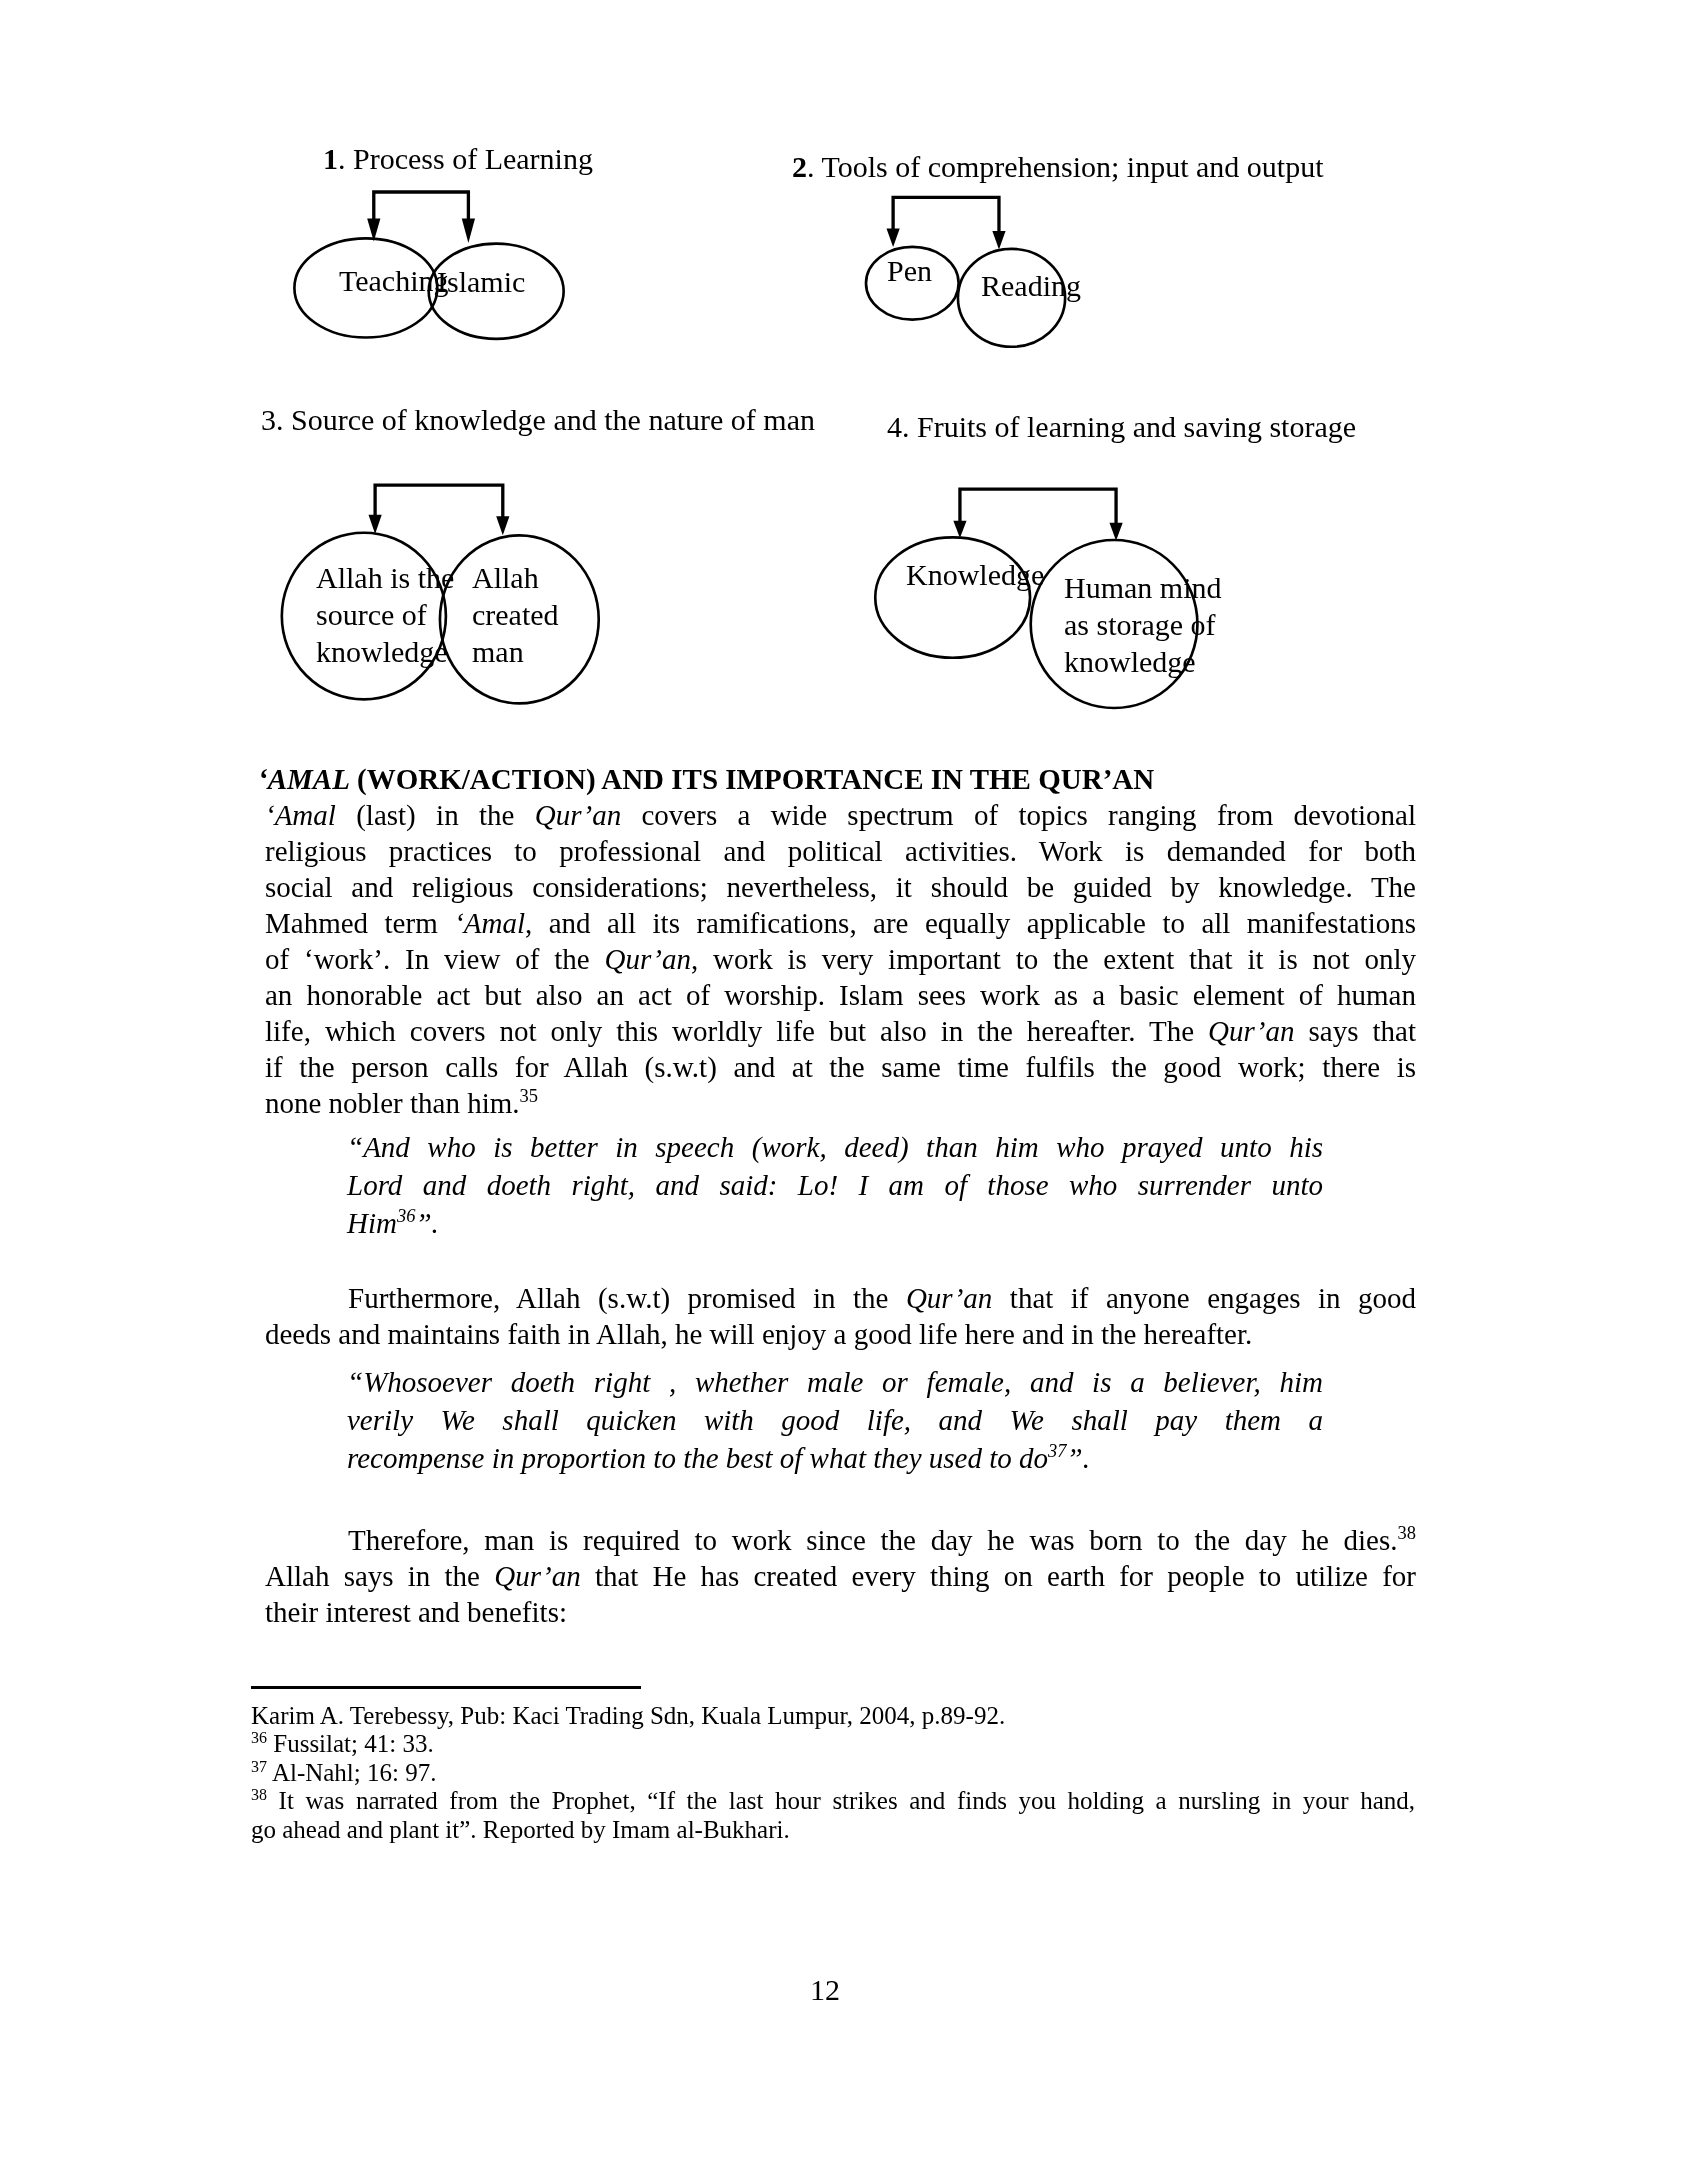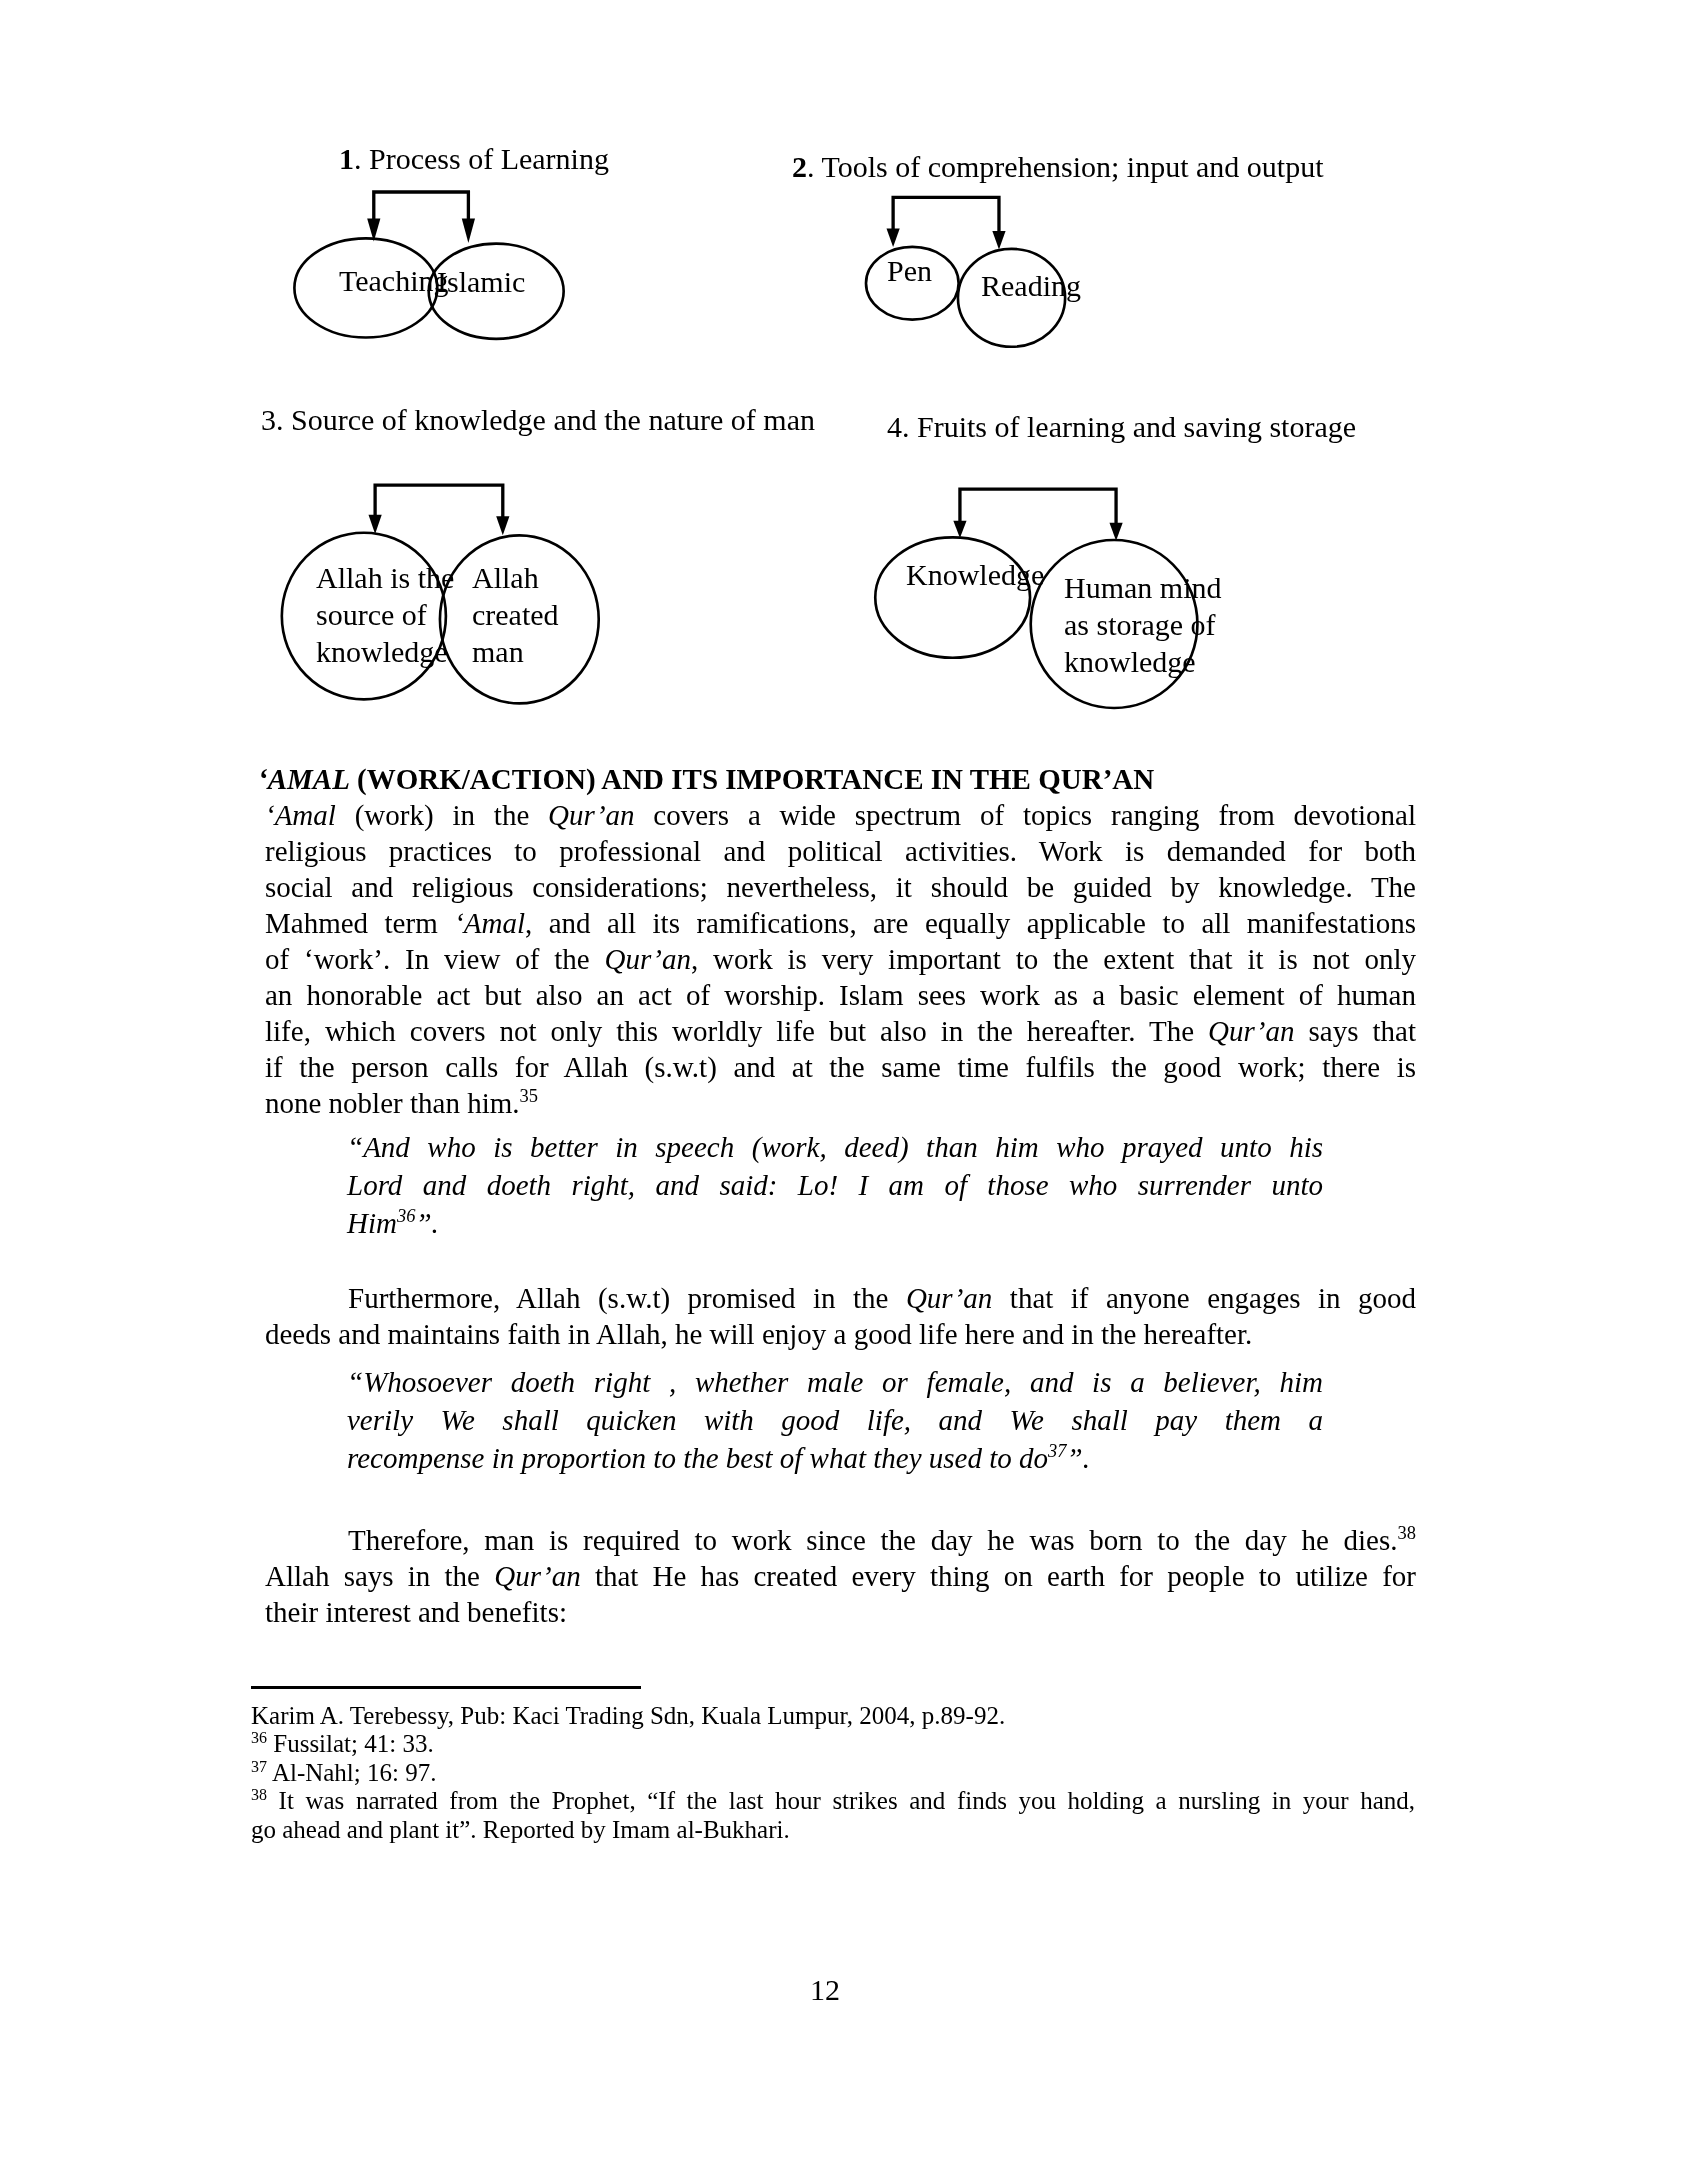--- a/index.html
+++ b/index.html
@@ -62,21 +62,21 @@
 
   <g stroke="#000" stroke-width="5" fill="none">
     <polyline points="1451,795 1451,739 1687,739 1687,795"></polyline>
     <path d="M1441,787 L1461,787 L1451,813 Z" fill="#000" stroke="none"></path>
     <path d="M1677,790 L1697,790 L1687,817 Z" fill="#000" stroke="none"></path>
   </g>
   <ellipse cx="1440" cy="903" rx="117" ry="91" fill="none" stroke="#000" stroke-width="4"></ellipse>
   <ellipse cx="1684" cy="943" rx="126" ry="127" fill="none" stroke="#000" stroke-width="4"></ellipse>
 </svg>
 
-<div class="abs diag-title" style="left:339px; top:144px;"><b>1</b><span>. Process of Learning</span></div>
+<div class="abs diag-title" style="left:323px; top:144px;"><b>1</b><span>. Process of Learning</span></div>
 <div class="abs diag-title" style="left:792px; top:152px;font-family:Liberation Serif, serif;"><b>2</b><span>. Tools of comprehension; input and output</span></div>
 <div class="abs diag-title" style="left:261px; top:405px;"><span>3</span><span>. Source of knowledge and the nature of man</span></div>
 <div class="abs diag-title" style="left:887px; top:412px;"><span>4</span><span>. Fruits of learning and saving storage</span></div>
 
 <div class="node-text" style="left:339px; top:262px;"><span>Teaching</span></div>
 <div class="node-text" style="left:437px; top:263px;"><span>Islamic</span></div>
 
 <div class="node-text" style="left:887px; top:252px;"><span>Pen</span></div>
 <div class="node-text" style="left:981px; top:267px;"><span>Reading</span></div>
 
@@ -94,21 +94,21 @@
 <div class="node-text" style="left:906px; top:556px;"><span>Knowledge</span></div>
 <div class="node-text" style="left:1064px; top:569px;">
   <div>Human mind</div>
   <div>as storage of</div>
   <div>knowledge</div>
 </div>
 
 <div class="abs heading" style="left:258px; top:763px;"><i>‘AMAL</i><span> (WORK/ACTION) AND ITS IMPORTANCE IN THE QUR’AN</span></div>
 
 <div class="body-text" style="top:797px;">
-  <span class="body-line"><i>‘Amal</i><span> (work) in the </span><i>Qur’an</i><span> covers a wide spectrum of topics ranging from devotional</span></span>
+  <span class="body-line"><i>‘Amal</i><span> (last) in the </span><i>Qur’an</i><span> covers a wide spectrum of topics ranging from devotional</span></span>
   <span class="body-line"><span>religious practices to professional and political activities. Work is demanded for both</span></span>
   <span class="body-line"><span>social and religious considerations; nevertheless, it should be guided by knowledge. The</span></span>
   <span class="body-line"><span>Mahmed term </span><i>‘Amal</i><span>, and all its ramifications, are equally applicable to all manifestations</span></span>
   <span class="body-line"><span>of ‘work’. In view of the </span><i>Qur’an</i><span>, work is very important to the extent that it is not only</span></span>
   <span class="body-line"><span>an honorable act but also an act of worship. Islam sees work as a basic element of human</span></span>
   <span class="body-line"><span>life, which covers not only this worldly life but also in the hereafter. The </span><i>Qur’an</i><span> says that</span></span>
   <span class="body-line"><span>if the person calls for Allah (s.w.t) and at the same time fulfils the good work; there is</span></span>
   <span class="body-line last"><span>none nobler than him.</span><sup>35</sup></span>
 </div>
 

